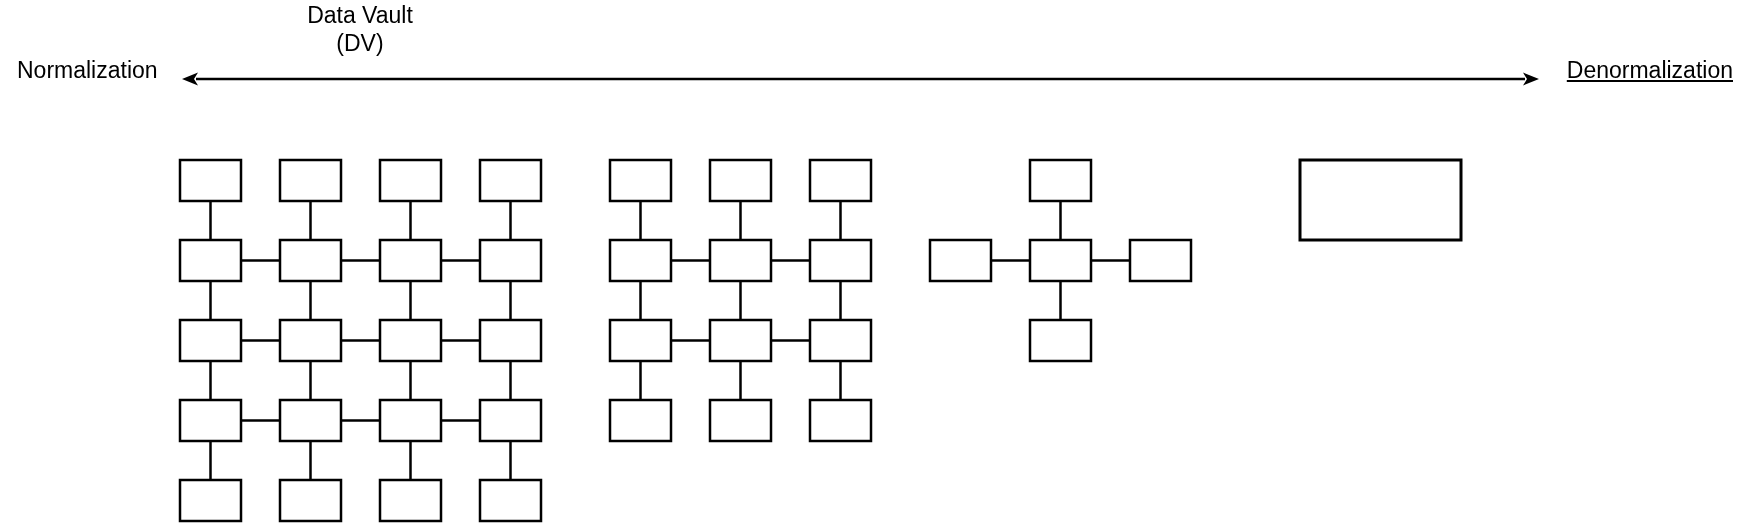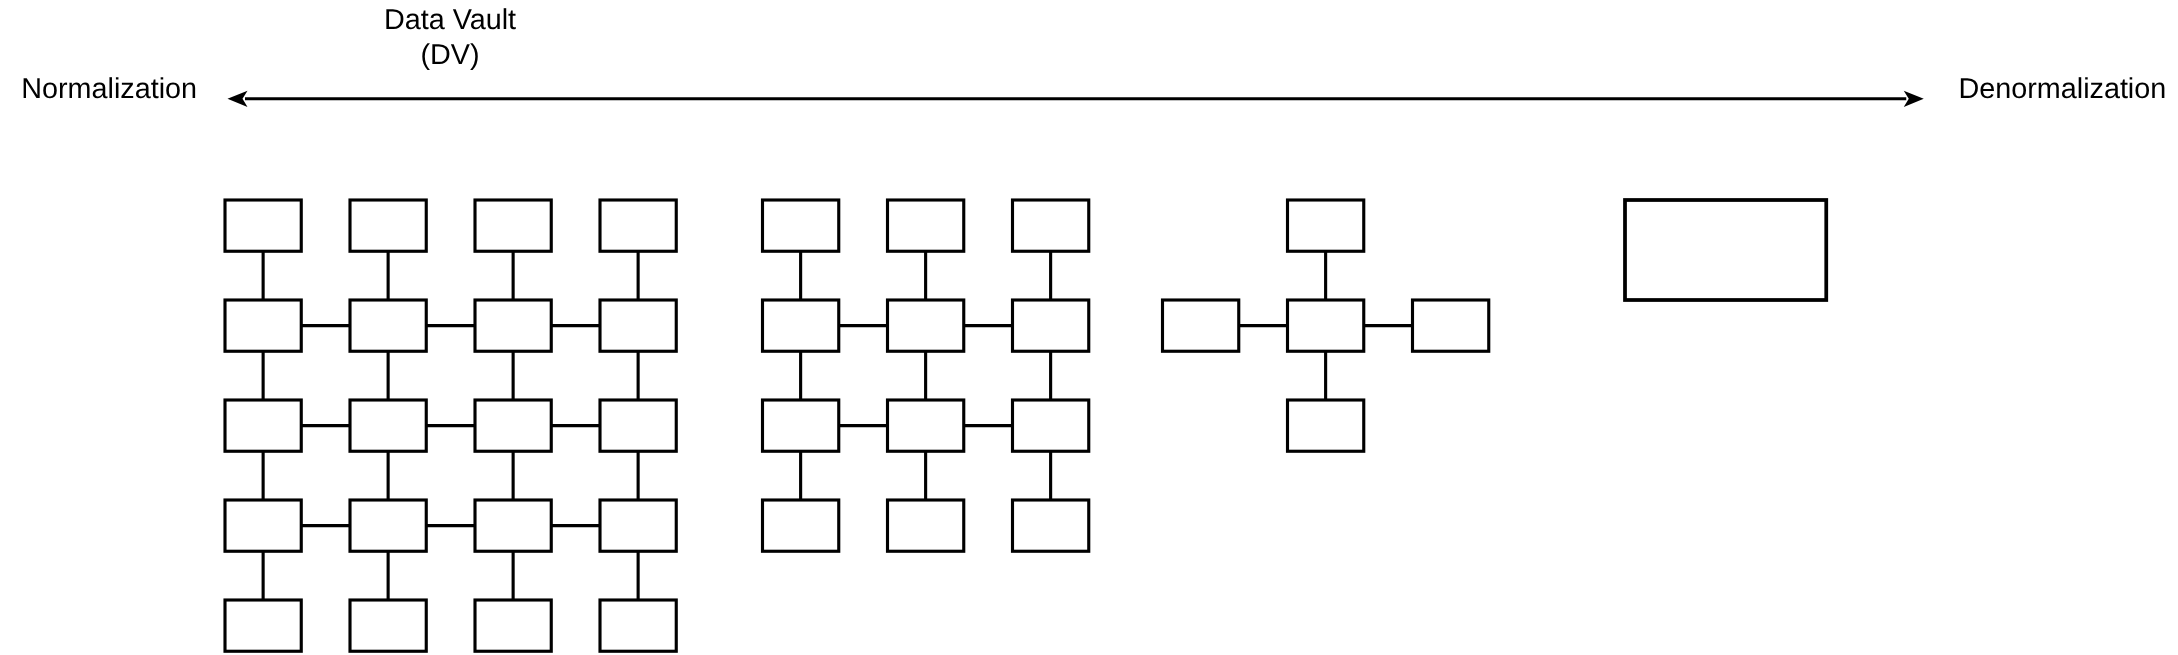--- a/index.html
+++ b/index.html
@@ -23,21 +23,21 @@
     white-space: nowrap;
   }
   .axis-label {
     position: absolute;
     top: 56px;
     font-size: 23px;
     line-height: 28px;
     white-space: nowrap;
   }
   .axis-label.left  { left: 5px; margin-left: 12px; }
-  .axis-label.right { right: 9px; }
+  .axis-label.right { right: 9px; text-decoration: underline; }
 </style>
 </head>
 <body>
 
 <div class="canvas">
 
   <div class="method-label" style="left: 360px;">
     <div>Data Vault</div>
     <div>(DV)</div>
   </div>

